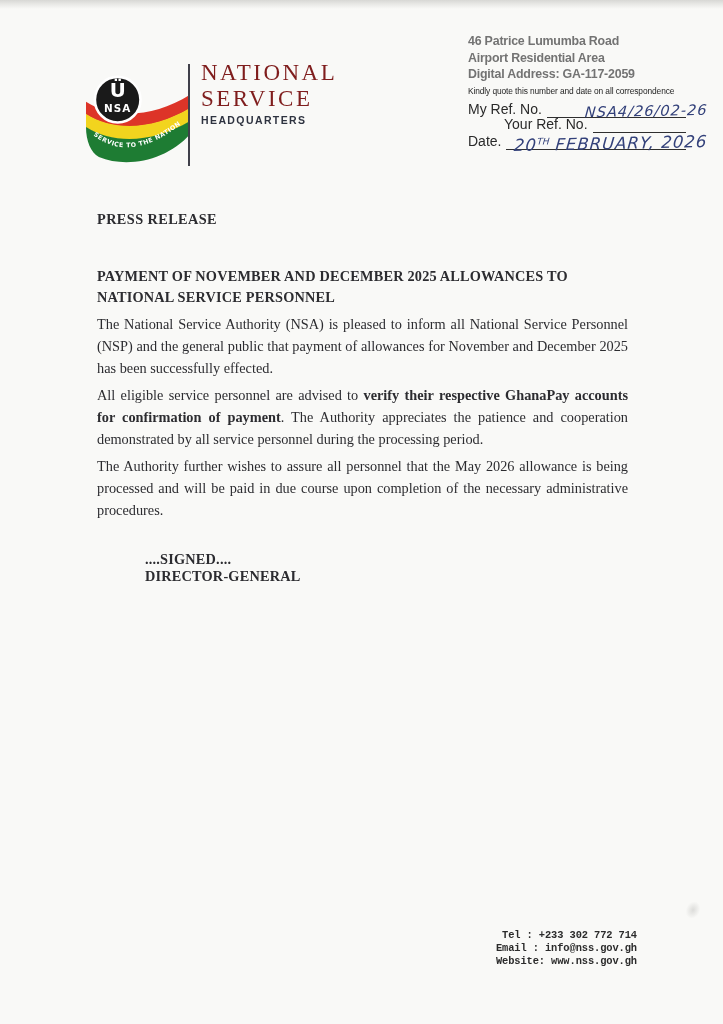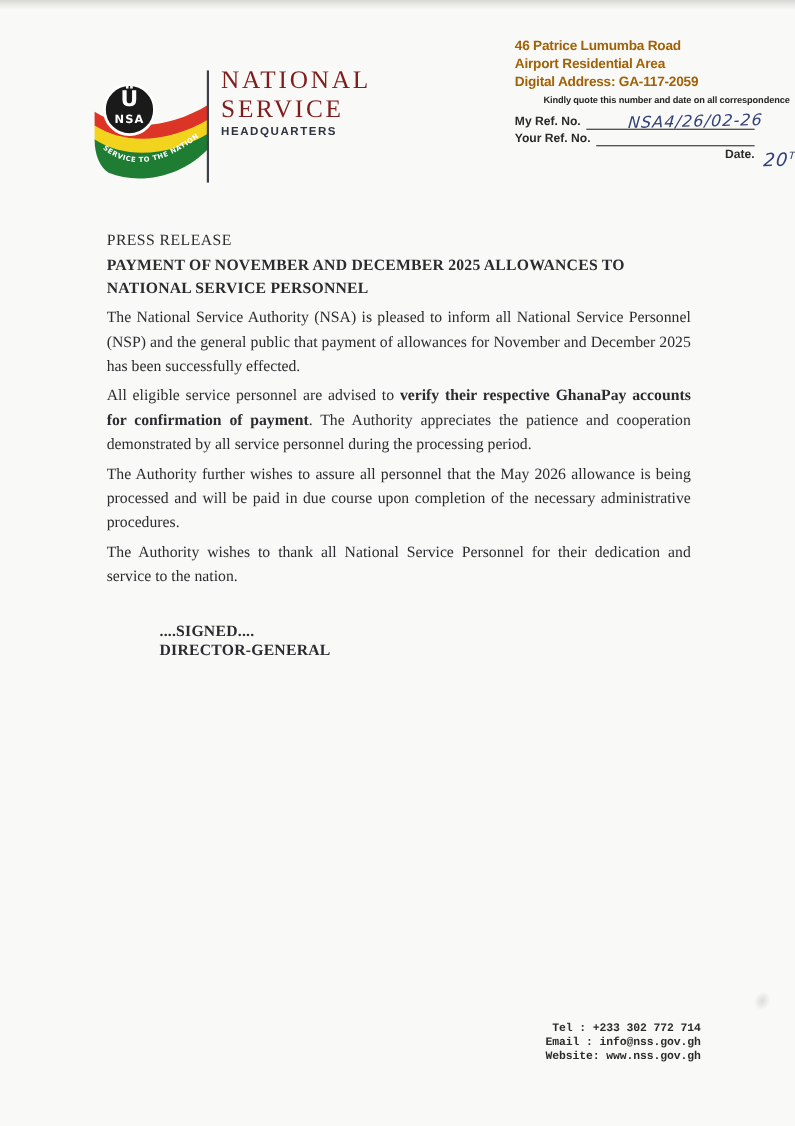--- a/index.html
+++ b/index.html
@@ -26,38 +26,38 @@
   .org-line {
     font-size:23px; line-height:25.5px; letter-spacing:2.5px;
     color:#7f1d1d; font-weight:500;
   }
   .org-sub {
     margin-top:3px; font-family:Liberation Sans, sans-serif;
     font-size:10.5px; font-weight:bold; letter-spacing:1.4px; color:#2e3340;
   }
   
   .contact { position:absolute; left:468px; top:33px; width:218px; font-family:"Liberation Sans", sans-serif; }
-  .addr-line { font-size:12.4px; font-weight:bold; line-height:16.5px; color:#a16207; letter-spacing:-0.2px; white-space:nowrap; }
-  .note { margin-top:3px; font-size:8.4px; font-weight:700; color:#252525; white-space:nowrap; letter-spacing:-0.1px;margin-left:26px; }
+  .addr-line { font-size:12.4px; font-weight:bold; line-height:16.5px; color:#737373; letter-spacing:-0.2px; white-space:nowrap; }
+  .note { margin-top:3px; font-size:8.4px; font-weight:400; color:#252525; white-space:nowrap; letter-spacing:-0.1px; }
   .ref-row { display:flex; align-items:flex-end; position:relative; }
   .ref-row.my-ref { margin-top:6px; height:16px; }
-  .ref-row.your-ref { margin-top:2px; height:13px; }
-  .ref-row.date-row { margin-top:2px; height:15px;flex-direction:column; }
-  .ref-label { font-size:11px; color:#2a2a2a; white-space:nowrap; padding-bottom:1px;font-weight:bold; }
+  .ref-row.your-ref { margin-top:2px; height:13px;margin-left:36px; }
+  .ref-row.date-row { margin-top:2px; height:15px; }
+  .ref-label { font-size:14px; color:#2a2a2a; white-space:nowrap; padding-bottom:1px; }
   .ref-line { flex:1; border-bottom:1.3px solid #2f2f2f; margin-left:5px; position:relative; height:100%; }
   .handwriting {
     position:absolute; font-family:"DejaVu Sans", sans-serif; font-style:italic;
     color:#33417a; white-space:nowrap; transform:rotate(-1.2deg) skewX(-6deg);
   }
   .hw-ref { bottom:-2px; left:38px; font-size:14.5px; letter-spacing:1px; }
   .hw-date { bottom:-4px; left:8px; font-size:16.5px; letter-spacing:1px; }
   .hw-date .ord { font-size:9px; vertical-align:6px; letter-spacing:0; }
   
   .body-block { position:absolute; left:97px; top:209px; width:531px; font-size:14.3px; line-height:21.7px; color:#2c2c30; }
-  .press-heading { font-weight:normal; letter-spacing:.4px; }
+  .press-heading { font-weight:bold; letter-spacing:.4px; margin-bottom:35px; }
   .release-title { font-weight:bold; letter-spacing:.2px; margin-bottom:5px; }
   .body-block p { text-align:justify; margin-bottom:6px; }
   .signature { margin-top:30px; font-weight:bold; line-height:17px; letter-spacing:.2px;margin-left:48px; }
   
   .footer {
     position:absolute; right:86px; top:929px; text-align:right;
     font-family:Liberation Mono, monospace; font-size:10.4px; font-weight:bold;
     line-height:12.8px; color:#2b2b2b; letter-spacing:-0.1px;
   }
 </style>
@@ -126,21 +126,20 @@
 
   <div class="body-block">
     <div class="press-heading">PRESS RELEASE</div>
     <div class="release-title">PAYMENT OF NOVEMBER AND DECEMBER 2025 ALLOWANCES TO NATIONAL SERVICE PERSONNEL</div>
 
     <p>The National Service Authority (NSA) is pleased to inform all National Service Personnel (NSP) and the general public that payment of allowances for November and December 2025 has been successfully effected.</p>
 
     <p><span>All eligible service personnel are advised to </span><b>verify their respective GhanaPay accounts for confirmation of payment</b><span>. The Authority appreciates the patience and cooperation demonstrated by all service personnel during the processing period.</span></p>
 
     <p>The Authority further wishes to assure all personnel that the May 2026 allowance is being processed and will be paid in due course upon completion of the necessary administrative procedures.</p>
-    <p>The Authority wishes to thank all National Service Personnel for their dedication and service to the nation.</p>
 
     <div class="signature">
       <div>....SIGNED....</div>
       <div>DIRECTOR-GENERAL</div>
     </div>
   </div>
 
   <div class="footer">
     <div>Tel : +233 302 772 714</div>
     <div>Email : info@nss.gov.gh</div>

